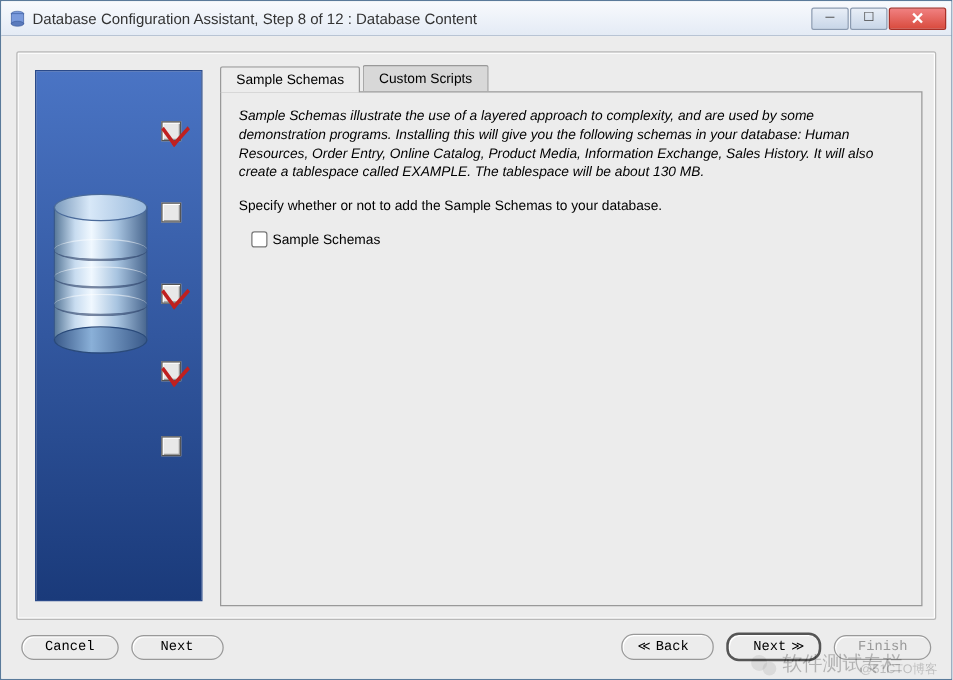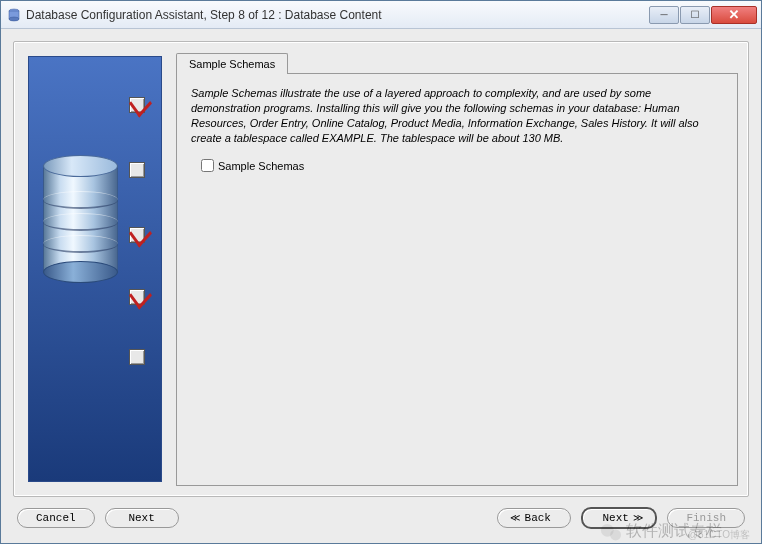--- a/index.html
+++ b/index.html
@@ -92,23 +92,25 @@
         <div class="checkbox-item checked cb1"></div>
         <div class="checkbox-item cb2"></div>
         <div class="checkbox-item checked cb3"></div>
         <div class="checkbox-item checked cb4"></div>
         <div class="checkbox-item cb5"></div>
       </div>
 
       <div class="right-panel">
         <div class="tabs">
           <div class="tab active">Sample Schemas</div>
+          <div class="tab">Custom Scripts</div>
         </div>
         <div class="tab-content">
           <p class="desc-text">Sample Schemas illustrate the use of a layered approach to complexity, and are used by some demonstration programs. Installing this will give you the following schemas in your database: Human Resources, Order Entry, Online Catalog, Product Media, Information Exchange, Sales History. It will also create a tablespace called EXAMPLE. The tablespace will be about 130 MB.</p>
+          <p class="prompt-text">Specify whether or not to add the Sample Schemas to your database.</p>
           <label class="schema-check">
             <input type="checkbox" style="">
             <span>Sample Schemas</span>
           </label>
         </div>
       </div>
     </div>
 
     <div class="button-bar">
       <button class="btn">Cancel</button>

